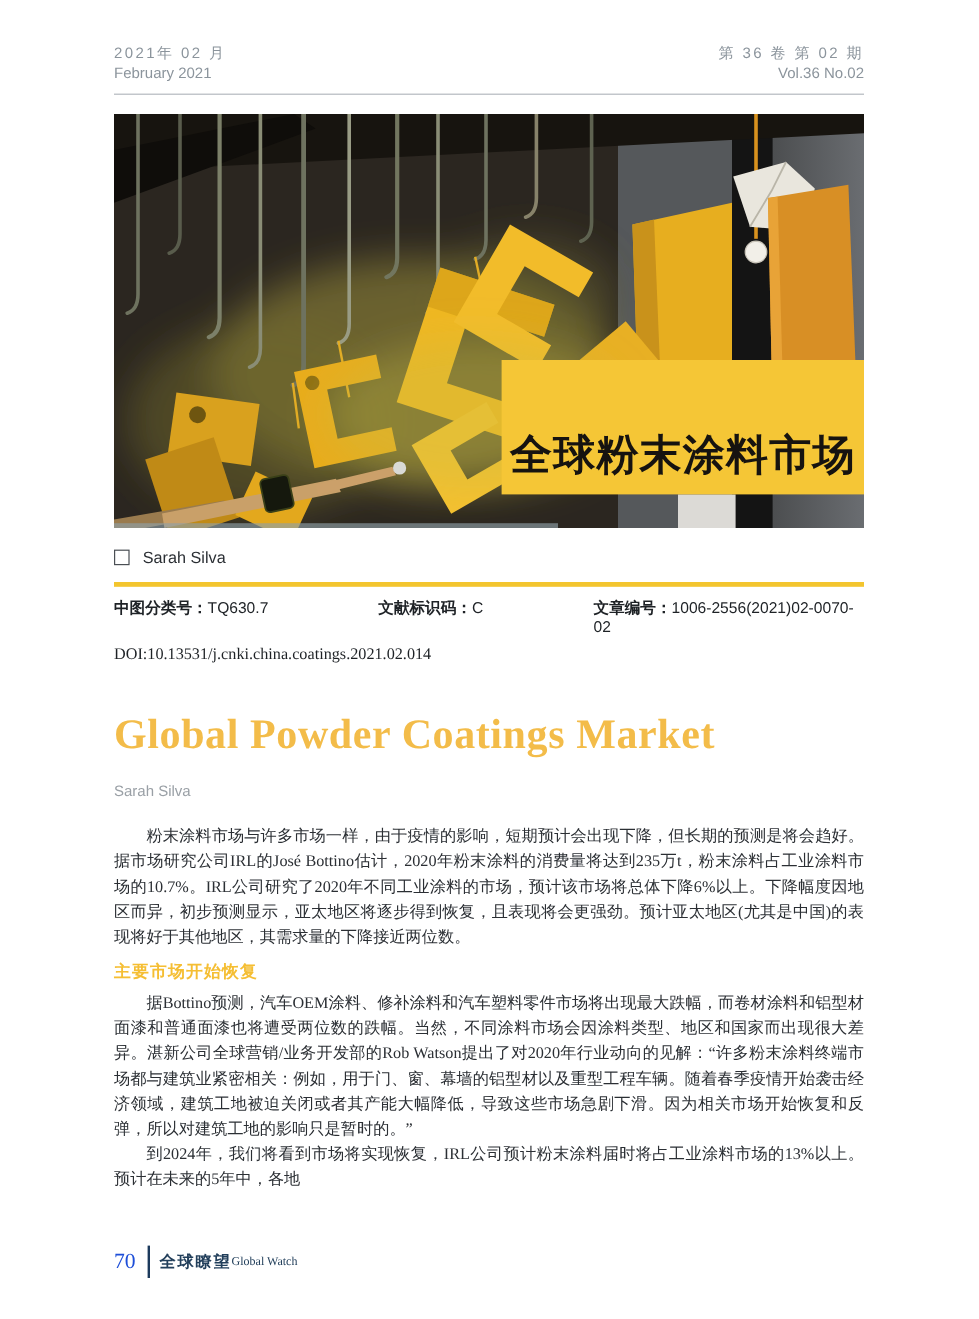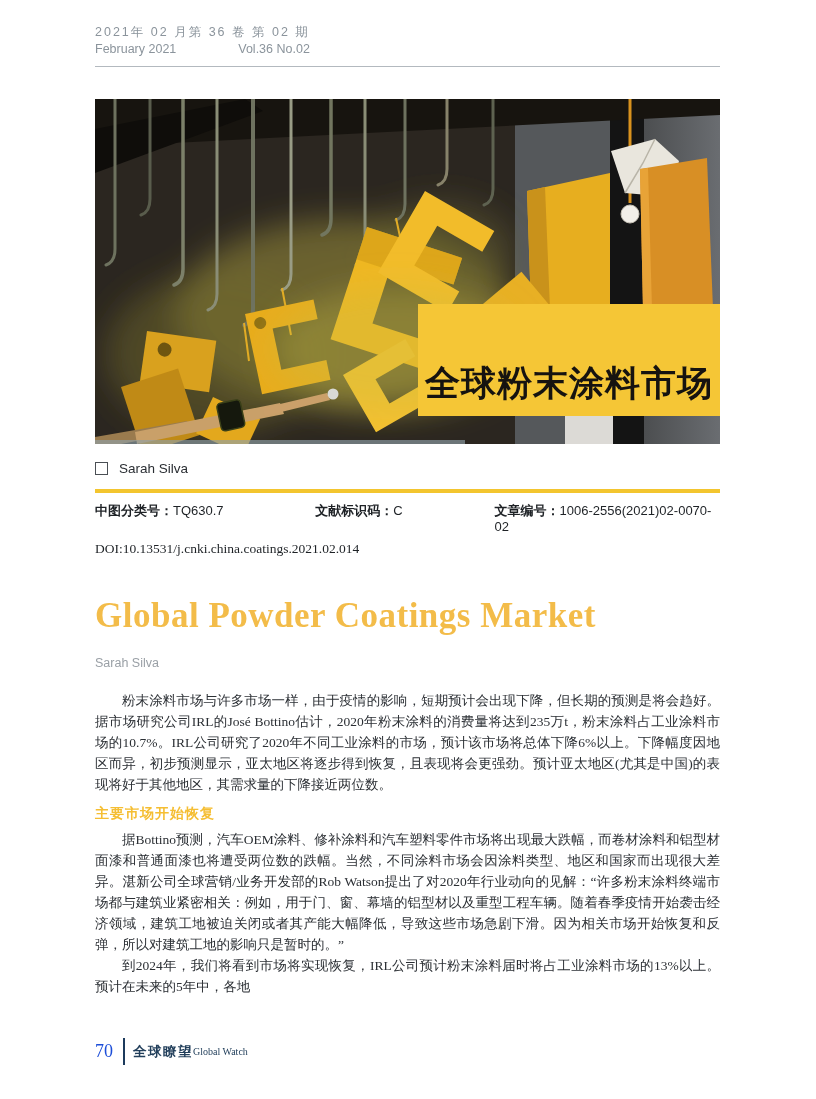--- a/index.html
+++ b/index.html
@@ -4,31 +4,31 @@
 <style>
   html,body{margin:0;padding:0;background:#ffffff;}
   .page{
     position:relative;width:816px;height:1099px;background:#ffffff;overflow:hidden;
     font-family:"Liberation Sans","DejaVu Sans",sans-serif;color:#2f3338;
   }
   .content{margin:0 96px 0 95px;}
 
   
   .runhead{
-    display:flex;justify-content:flex-start;align-items:flex-end;
-    padding-top:24px;padding-bottom:8px;border-bottom:1px solid #b3b9bf;
+    display:flex;justify-content:space-between;align-items:flex-end;
+    padding-top:36px;padding-bottom:8px;border-bottom:1px solid #b3b9bf;
     color:#8b949c;font-size:12.5px;line-height:17px;
   }
   .runhead .col{white-space:nowrap;}
   .runhead .col.c{text-align:center;letter-spacing:1px;}
   .runhead .col.r{text-align:right;}
   .runhead .cn{letter-spacing:2px;}
 
   
-  .hero{margin-top:32px;width:625px;height:345px;line-height:0;}
+  .hero{margin-top:16px;width:625px;height:345px;line-height:0;}
   .hero svg{display:block;}
 
   
   .author-row{margin-top:17px;display:flex;align-items:center;font-size:13.5px;color:#2a2e33;}
   .author-box{width:11px;height:11px;border:1.6px solid #4a4f54;margin-right:11px;display:inline-block;}
 
   .rule-yellow{margin-top:13px;height:4px;background:#f3c52e;}
 
   
   .meta-row{margin-top:10px;display:flex;font-size:13px;line-height:16px;color:#1e2226;}

